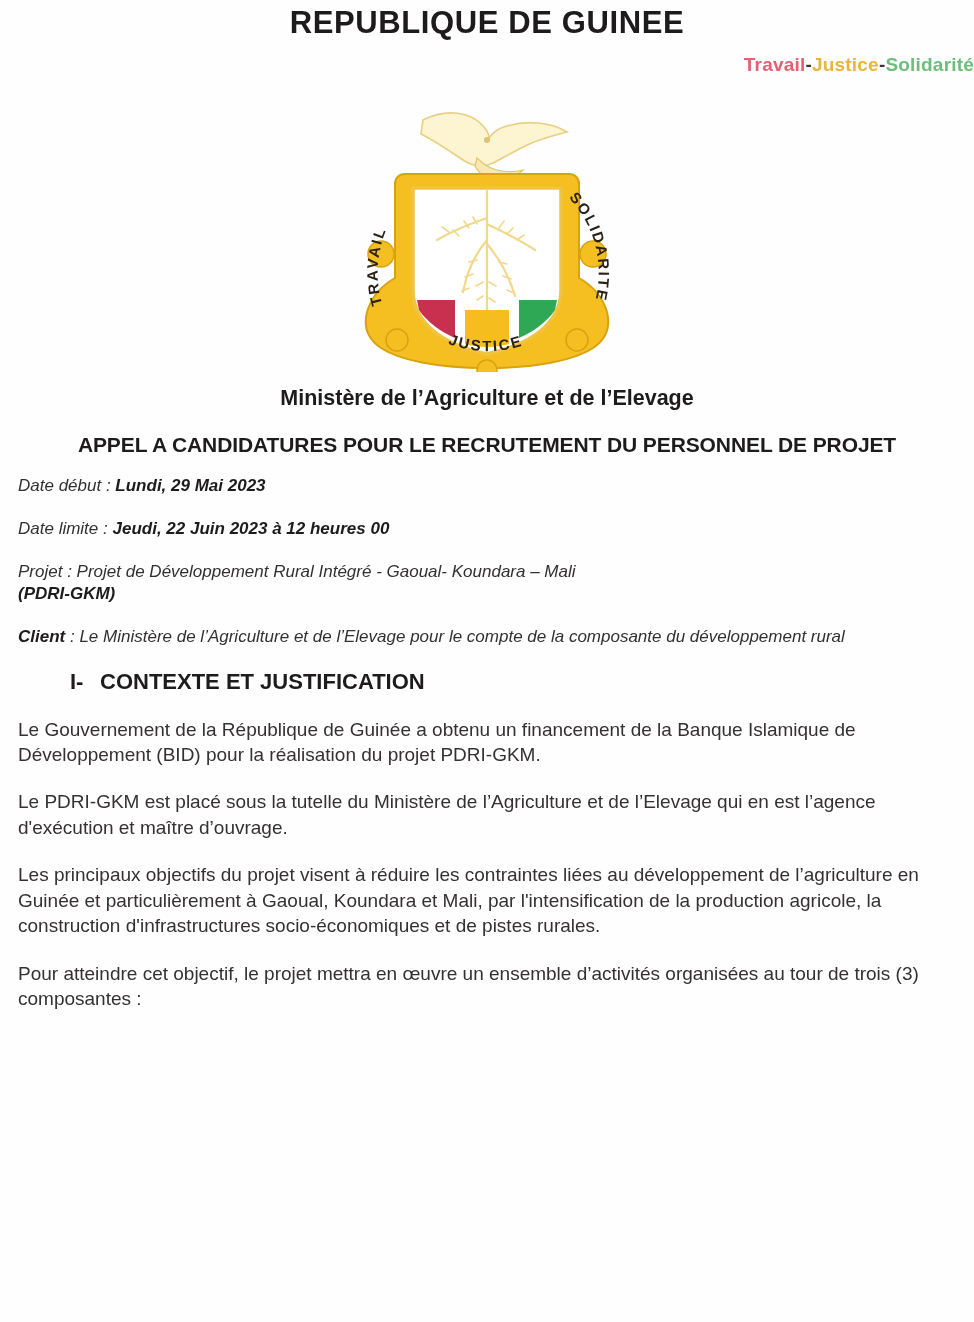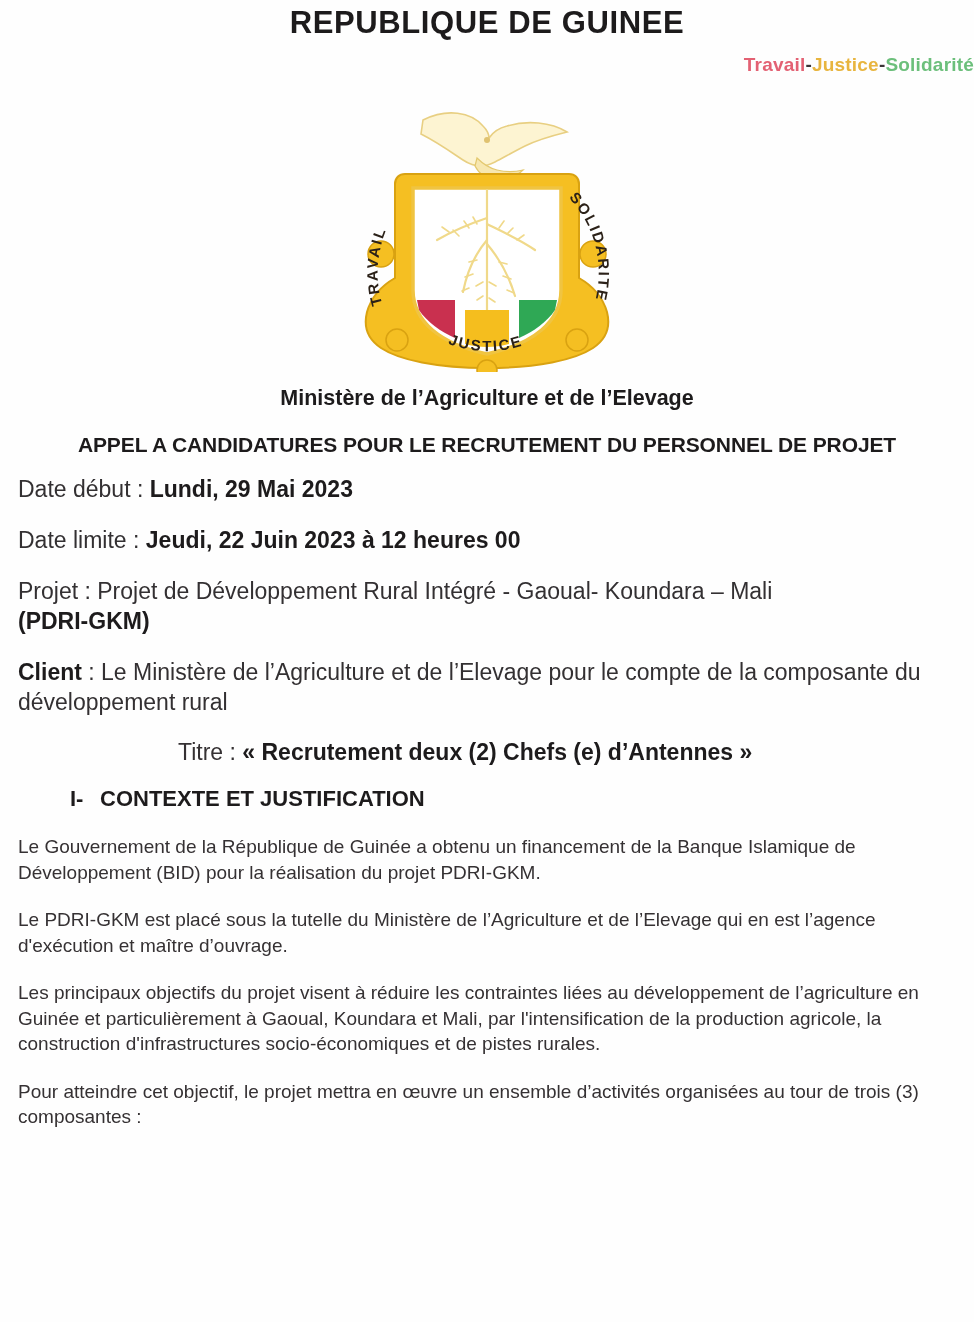--- a/index.html
+++ b/index.html
@@ -74,24 +74,25 @@
     font-size: 21px;
     margin-top: 22px;
     color: #1d1b1c;
     letter-spacing: -0.1px;
   }
 
   .body-block {
     padding: 0 16px 0 18px;
   }
   .line {
-    font-size: 23px;
+    font-size: 17px;
     line-height: 1.30;
     color: #333032;
     margin-top: 21px;
+    font-style: italic;
   }
   .line.tight { margin-top: 18px; }
   .line b, .line strong { color: #1d1b1c; font-weight: bold; }
 
   .para {
     font-size: 19px;
     line-height: 1.34;
     color: #353133;
     margin-top: 22px;
   }
@@ -235,23 +236,20 @@
 
     <div class="line">
       <span>Projet :  </span><span>Projet de Développement Rural Intégré - Gaoual- Koundara – Mali</span><br>
       <b>(PDRI-GKM)</b>
     </div>
 
     <div class="line">
       <b>Client</b><span> : Le Ministère de l’Agriculture et de l’Elevage pour le compte de la composante du développement rural</span>
     </div>
 
-    <div class="titre-line">
-      <span>Titre : </span><b>« Recrutement deux (2) Chefs (e) d’Antennes »</b>
-    </div>
 
     <div class="section-heading">
       <span class="num">I-</span>
       <span>CONTEXTE ET JUSTIFICATION</span>
     </div>
 
     <div class="para">Le Gouvernement de la République de Guinée a obtenu un financement de la Banque Islamique de Développement (BID) pour la réalisation du projet PDRI-GKM.</div>
     <div class="para">Le PDRI-GKM est placé sous la tutelle du Ministère de l’Agriculture et de l’Elevage qui en est l’agence d'exécution et maître d’ouvrage.</div>
     <div class="para">Les principaux objectifs du projet visent à réduire les contraintes liées au développement de l’agriculture en Guinée et particulièrement à Gaoual, Koundara et Mali, par l'intensification de la production agricole, la construction d'infrastructures socio-économiques et de pistes rurales.</div>
     <div class="para">Pour atteindre cet objectif, le projet mettra en œuvre un ensemble d’activités organisées au tour de trois (3) composantes :</div>

